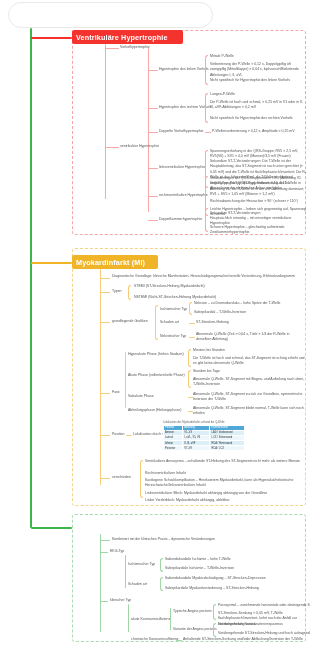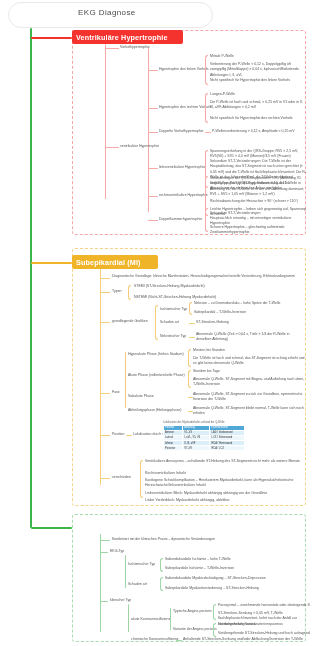--- a/index.html
+++ b/index.html
@@ -54,21 +54,20 @@
   .mini-table td{padding:.6px 1px;border:.3px solid #fff;color:#333;}
   .mini-table tr:nth-child(odd) td{background:#dceef8;}
   .mini-table tr:nth-child(even) td{background:#eef7fc;}
 </style>
 </head>
 <body>
 
 <div id="stage">
 
   <div class="root-box"></div>
-  <div class="root-title">EKG Diagnose</div>
 
   <div class="trunk"></div>
 
   <div class="sect-frame" style="left:72px;top:30px;width:234px;height:205px;border-color:#f5a7a5;"></div>
   <div class="trunk-stub" style="left:31px;top:37px;width:41px;background:#f5332e;"></div>
   <div class="sect-head" style="left:72px;top:30px;width:111px;height:14px;background:#f5332e;">
     <span>Ventrikuläre Hypertrophie</span>
   </div>
 
   <div class="vline" style="left:105px;top:44px;height:155px;background:#f8a9a7;"></div>
@@ -118,21 +117,21 @@
   <div class="hline" style="left:148px;top:220px;width:10px;background:#f8a9a7;"></div>
   <div class="node" style="left:159px;top:217px;">Doppelkammerhypertrophie</div>
   <div class="brace" style="left:205px;top:208px;width:3px;height:24px;border-color:#f8a9a7;"></div>
   <div class="node wrap" style="left:210px;top:207px;width:96px;">Leichte Hypertrophie – heben sich gegenseitig auf, Spannung ist normal</div>
   <div class="node wrap" style="left:210px;top:216px;width:96px;">Hauptsächlich einseitig – mit einseitiger ventrikulärer Hypertrophie</div>
   <div class="node wrap" style="left:210px;top:225px;width:96px;">Schwere Hypertrophie – gleichzeitig auftretende Zweikammerhypertrophie</div>
 
   <div class="sect-frame" style="left:72px;top:248px;width:234px;height:258px;border-color:#f5d48a;"></div>
   <div class="trunk-stub" style="left:31px;top:262px;width:41px;background:#f0b429;"></div>
   <div class="sect-head" style="left:72px;top:255px;width:86px;height:14px;background:#f0b429;">
-    <span>Subepikardial (MI)</span>
+    <span>Myokardinfarkt (MI)</span>
   </div>
 
   <div class="vline" style="left:100px;top:269px;height:216px;background:#f5cd7a;"></div>
 
   <div class="hline" style="left:100px;top:278px;width:10px;background:#f5cd7a;"></div>
   <div class="node wrap" style="left:112px;top:274px;width:190px;">Diagnostische Grundlage: klinische Manifestation, Herzschädigungsmarker/serielle Veränderung, Elektrokardiogramm</div>
 
   <div class="hline" style="left:100px;top:292px;width:10px;background:#f5cd7a;"></div>
   <div class="node" style="left:112px;top:289px;">Typen</div>
   <div class="brace" style="left:128px;top:285px;width:3px;height:15px;border-color:#f5cd7a;"></div>

